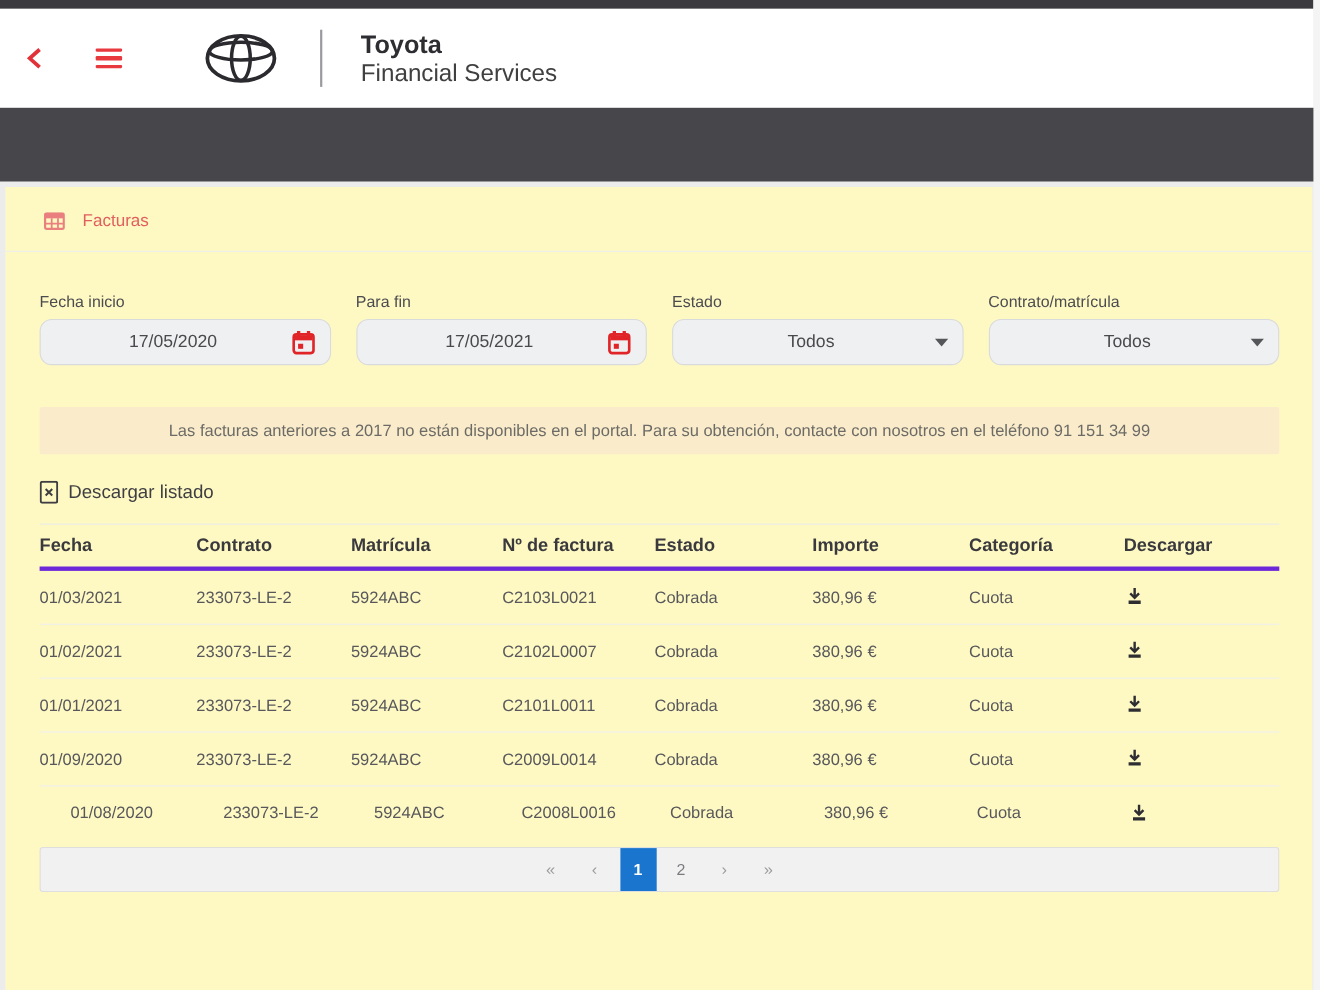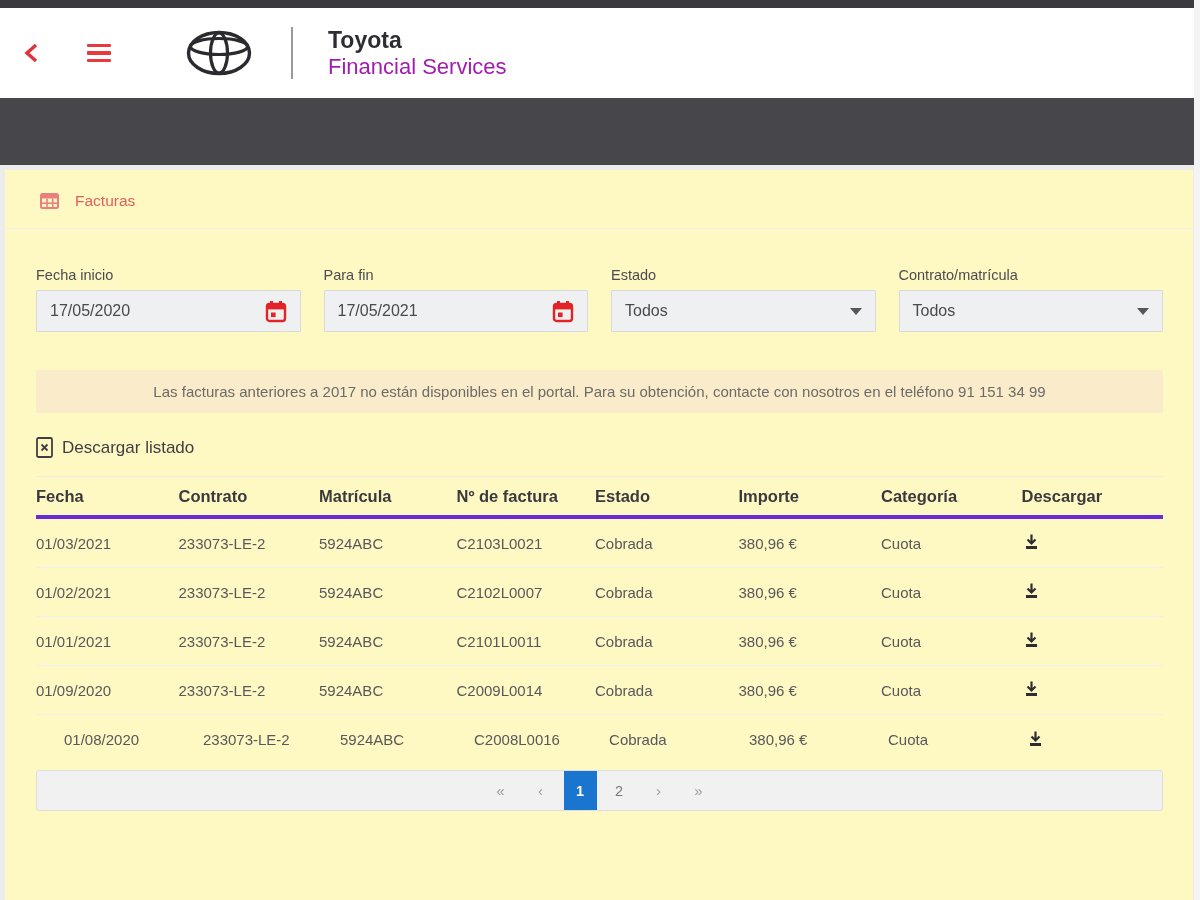--- a/index.html
+++ b/index.html
@@ -14,37 +14,37 @@
   
   .header { left:0; top:8px; width:1194px; height:90px; background:#ffffff;
     display:flex; align-items:center; padding-left:16px; }
   .icon-btn { background:none; border:none; cursor:pointer; display:flex;
     align-items:center; justify-content:center; padding:6px; }
   .hamburger { display:flex; flex-direction:column; gap:4px; margin-left:10px; }
   .hamburger span { display:block; width:24px; height:3.5px; background:#e8393f; border-radius:1px; }
   .logo-wrap { margin-left:46px; display:flex; align-items:center; }
   .brand-divider { width:2px; height:52px; background:#9a9a9e; margin:0 12px 0 16px; }
   .brand-name { font-size:23px; font-weight:bold; color:#2e2e32; line-height:1.15; }
-  .brand-sub  { font-size:22px; color:#a21caf; line-height:1.15; }
+  .brand-sub  { font-size:22px; color:#404040; line-height:1.15; }
 
   
   .dark-bar { left:0; top:98px; width:1194px; height:67px; background:#47474b; }
 
   
   .card { left:5px; top:170px; width:1188px; height:788px; background:#fef9c3; }
 
   .section-head { display:flex; align-items:center; gap:16px; padding:22px 31px 18px 35px;
     border-bottom:1px solid #efefef; }
   .section-title { color:#e05f5f; font-size:15.5px; }
 
   .filters { display:grid; grid-template-columns:repeat(4,1fr); column-gap:23px;
     padding:38px 30px 0 31px; }
   .f-label { font-size:14.5px; color:#4c4c50; margin-bottom:7px; }
-  .f-box { height:42px; background:#eff0f1; border:1px solid #d9dadb; border-radius:1px;
-    display:flex; align-items:center; padding:0 13px; cursor:pointer; width:100%; text-align:left; }
+  .f-box { height:42px; background:#eff0f1; border:1px solid #d9dadb; border-radius:11px;
+    display:flex; align-items:center; padding:0 13px; cursor:pointer; width:100%; text-align:center; }
   .f-value { font-size:16px; color:#4a4a4e; flex:1; }
   .caret { width:0; height:0; border-left:6px solid transparent; border-right:6px solid transparent;
     border-top:7px solid #55565a; }
 
   .notice { margin:38px 30px 0 31px; background:#faeccb; border-radius:2px;
     min-height:43px; display:flex; align-items:center; justify-content:center;
     font-size:15px; color:#6c6b66; padding:6px 20px; text-align:right; }
 
   .download-row { display:flex; justify-content:flex-start; padding:24px 30px 10px 31px; }
   .download-link { display:flex; align-items:center; gap:9px; background:none; border:none;

